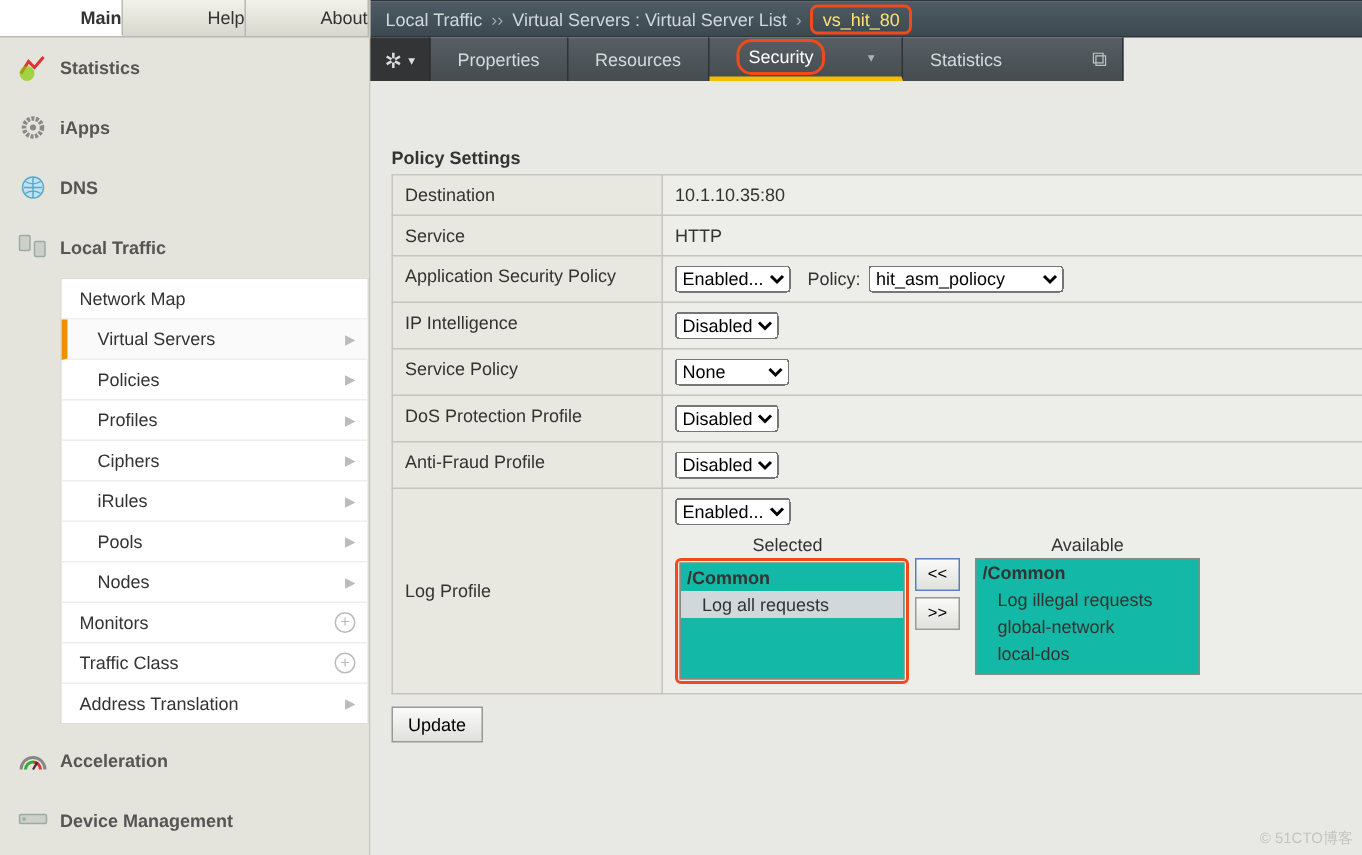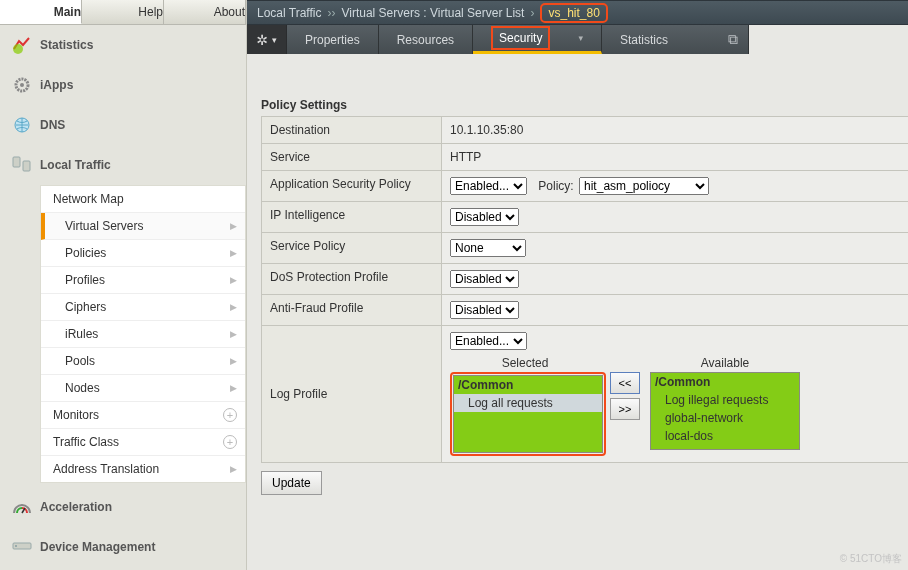--- a/index.html
+++ b/index.html
@@ -21,36 +21,36 @@
 
   .main { flex:1; background:#e8e8e4; }
   .bread { height:25px; background:linear-gradient(#4e5b63,#3d4951); color:#cfd8dd; display:flex; align-items:center; padding:0 10px; font-size:12px; border-top:1px solid #2d353b; border-bottom:1px solid #2d353b; }
   .bread .sep { margin:0 6px; color:#9aa; }
   .bread .cur { color:#ffe074; padding:1px 6px; }
   .hlbox { border:2px solid #f24a1a; border-radius:5px; padding:1px 4px; }
   .tabbar { height:29px; background:linear-gradient(#575f64,#454c50); display:flex; align-items:stretch; max-width:502px; position:relative; }
   .gear { width:40px; background:#323436; color:#ddd; display:flex; align-items:center; justify-content:center; gap:4px; cursor:pointer; font-size:14px; border-right:1px solid #2a2c2e; }
   .tab { padding:0 18px; color:#d7dadc; display:flex; align-items:center; font-size:12px; cursor:pointer; border-right:1px solid #2f3335; }
   .tab.active { color:#fff; border-bottom:3px solid #f4bd00; position:relative; }
-  .tab.active .lbl { border:2px solid #f24a1a; border-radius:0; padding:3px 6px; }
+  .tab.active .lbl { border:2px solid #f24a1a; border-radius:10px; padding:3px 6px; }
   .tab .tri { margin-left:28px; font-size:9px; color:#aeb2b4; }
   .tab.last { flex:1; justify-content:space-between; padding-right:10px; }
   .expand { font-size:14px; color:#bcc1c4; }
 
   .content { padding:14px; }
   .sect-title { font-weight:bold; margin:30px 0 4px; }
   table.settings { width:717px; border-collapse:collapse; border:1px solid #c5c5bd; background:#ededea; }
   table.settings td { border:1px solid #c5c5bd; padding:6px 8px; vertical-align:top; font-size:12px; }
   table.settings td.lbl { width:180px; background:#e8e8e1; }
   select.fsel { font-size:12px; }
   .policy-lbl { margin:0 2px 0 8px; }
   .dual { display:flex; gap:10px; align-items:flex-start; }
   .dual-col { width:150px; }
   .dual-col .hdr { text-align:center; padding:2px 0; font-size:12px; }
-  .listbox { width:150px; height:78px; border:1px solid #8a8a82; background:#84cc16; overflow:auto; font-size:12px; }
+  .listbox { width:150px; height:78px; border:1px solid #8a8a82; background:#14b8a6; overflow:auto; font-size:12px; }
   .listbox .grp { font-weight:bold; padding:2px 4px; }
   .listbox .opt { padding:2px 4px 2px 14px; cursor:pointer; }
   .listbox .opt.sel { background:#d0d8dc; }
   .btns { display:flex; flex-direction:column; gap:4px; justify-content:center; padding-top:18px; }
   .btns button { width:30px; height:22px; background:linear-gradient(#fafafa,#e0e0dc); border:1px solid #999; cursor:pointer; font-size:11px; }
   .btns button.active { border:1px solid #5b7fbd; }
   .update { margin-top:8px; padding:4px 10px; background:linear-gradient(#fafafa,#e0e0dc); border:1px solid #999; cursor:pointer; font-size:12px; }
   .watermark { position:absolute; right:6px; bottom:4px; color:#c3c3c3; font-size:10px; }
   .hl-sel { border:2px solid #f24a1a; border-radius:4px; padding:1px; display:inline-block; }
 </style>

